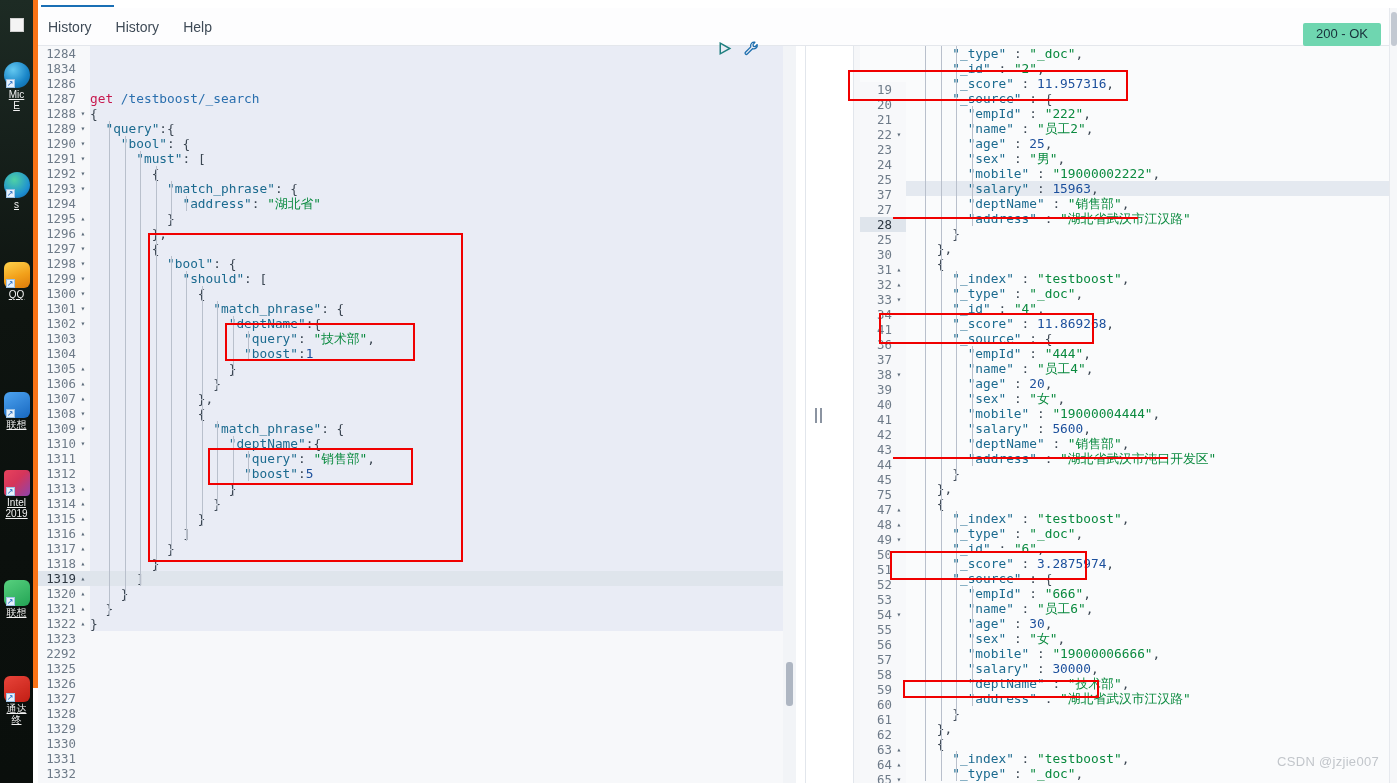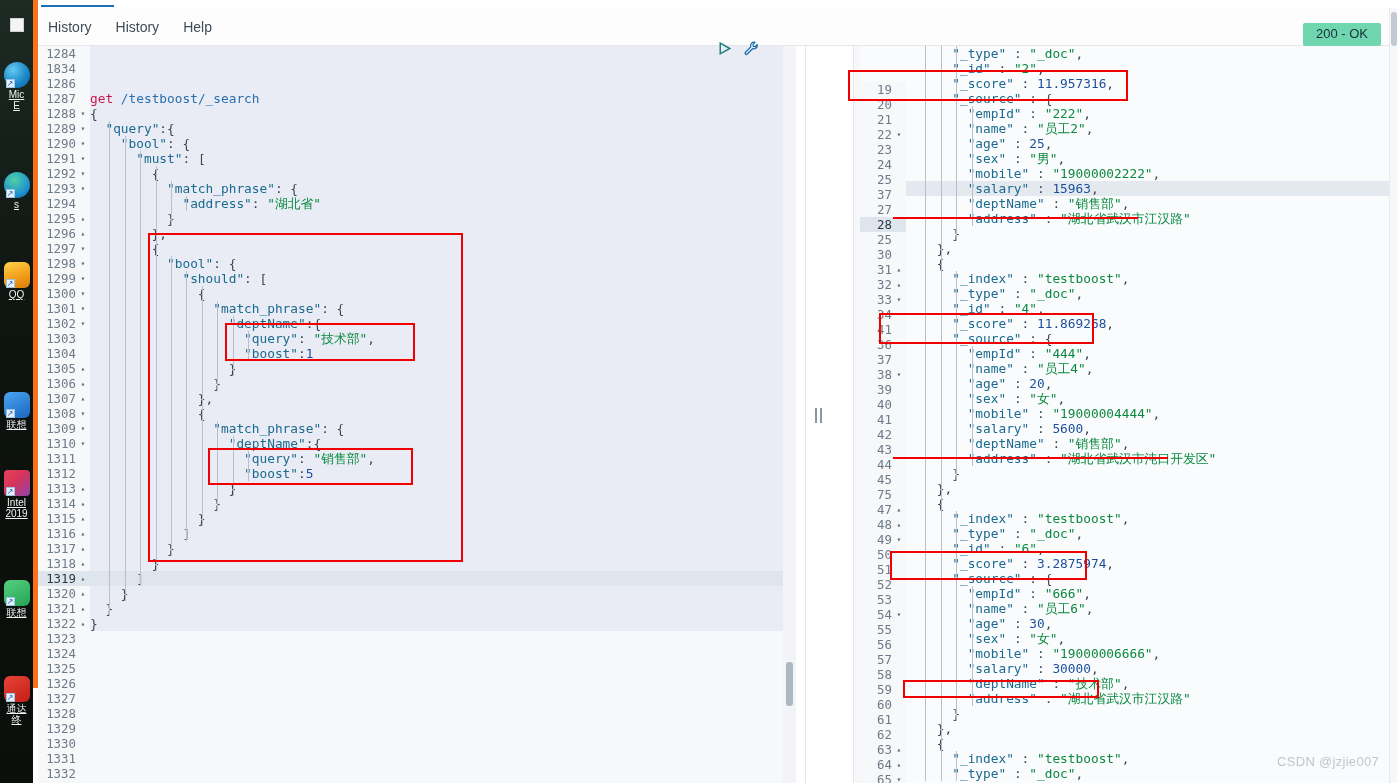--- a/index.html
+++ b/index.html
@@ -363,21 +363,21 @@
           <div class="ln">1314<span class="fold">▴</span></div>
           <div class="ln">1315<span class="fold">▴</span></div>
           <div class="ln">1316<span class="fold">▴</span></div>
           <div class="ln">1317<span class="fold">▴</span></div>
           <div class="ln">1318<span class="fold">▴</span></div>
           <div class="ln cur">1319<span class="fold">▴</span></div>
           <div class="ln">1320<span class="fold">▴</span></div>
           <div class="ln">1321<span class="fold">▴</span></div>
           <div class="ln">1322<span class="fold">▴</span></div>
           <div class="ln">1323</div>
-          <div class="ln">1324</div>
+          <div class="ln">2292</div>
           <div class="ln">1325</div>
           <div class="ln">1326</div>
           <div class="ln">1327</div>
           <div class="ln">1328</div>
           <div class="ln">1329</div>
           <div class="ln">1330</div>
           <div class="ln">1331</div>
           <div class="ln">1332</div>
           <div class="ln">1333</div>
         </div>

